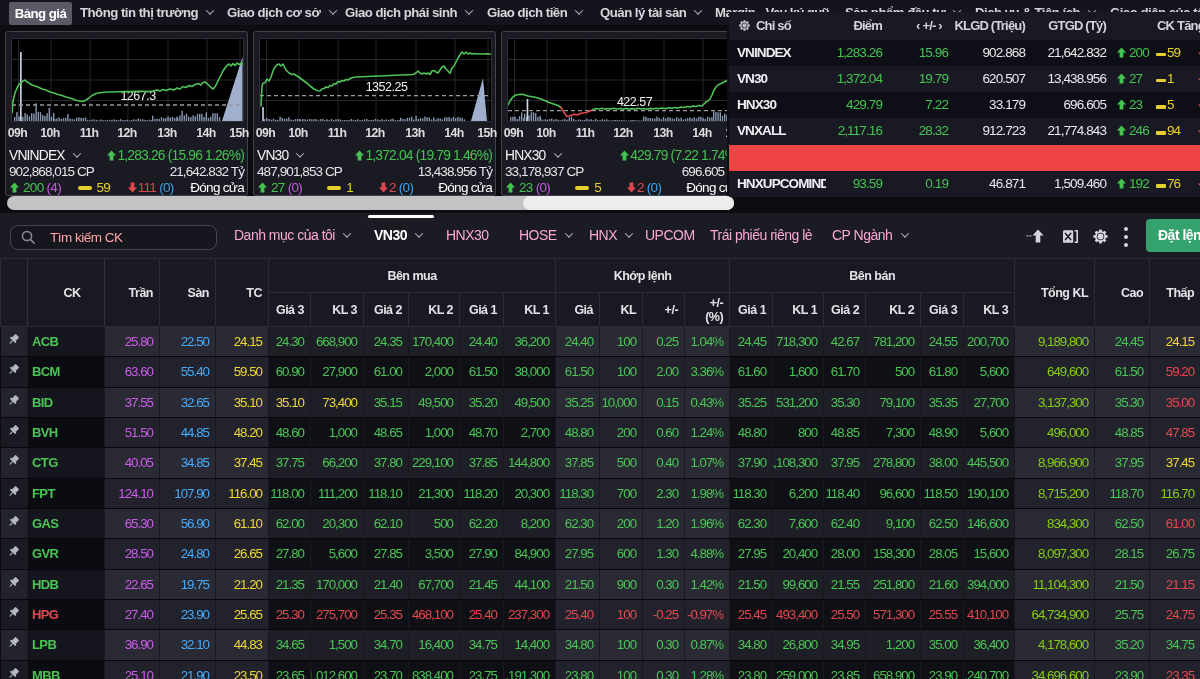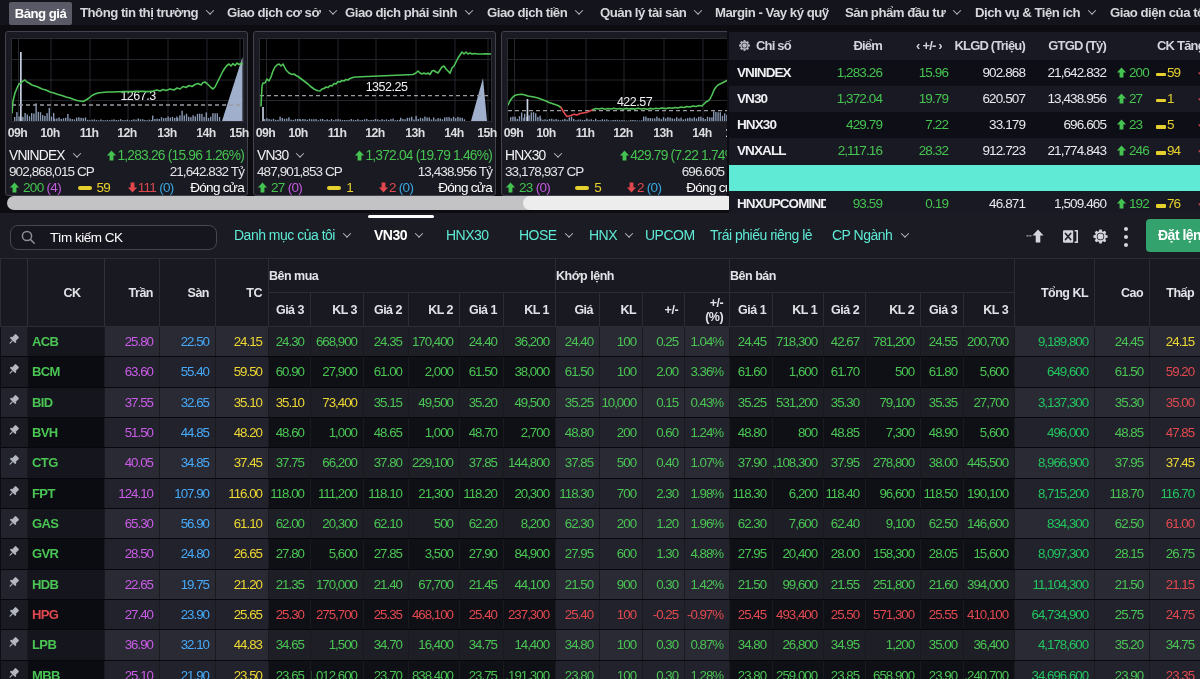--- a/index.html
+++ b/index.html
@@ -22,21 +22,21 @@
 .yel{color:#e6d02e}
 .red{color:#e0484e}
 .wh{color:#ffffff}
 .mg{font-style:normal;color:#c45ae0}
 .cy{font-style:normal;color:#3aa6e0}
 .dash{display:inline-block;width:14px;height:4.5px;background:#e6d02e;border-radius:2px;vertical-align:2px;margin-right:5px}
 
 #hscroll{position:absolute;left:7px;top:196px;width:727px;height:14px;background:#c3c3c6;border-radius:7px}
 #hscroll i{position:absolute;left:516px;top:0;width:211px;height:14px;background:#ededee;border-radius:7px}
 
-#idx{position:absolute;left:729px;top:32px;width:471px;height:185px;background:#5eead4;overflow:hidden}
+#idx{position:absolute;left:729px;top:12px;width:471px;height:185px;background:#ef4444;overflow:hidden}
 .ihead{position:absolute;left:0;top:0;width:471px;height:27.5px;background:#191923;color:#d3d3dc;font-size:13px;font-weight:bold;letter-spacing:-0.8px}
 .ihead span{line-height:27.5px}
 .ig{position:absolute;left:9px;top:7px;line-height:13px!important}
 .ihn{position:absolute;left:27px}
 .ih{position:absolute;text-align:right}
 .ihc{position:absolute}
 .ihl{position:absolute;white-space:nowrap}
 .ir{position:absolute;left:0;width:471px;height:26.3px;font-size:13.5px;letter-spacing:-0.9px}
 .ir span{line-height:26.3px}
 .ir.dark{background:#0e0e16}
@@ -47,49 +47,49 @@
 .iupn{position:absolute;left:400px;color:#45c350}
 .iupa{position:absolute;left:387px;top:0px;line-height:26.3px!important}
 .idash{position:absolute;left:427px;top:13px;width:10px;height:3.5px;background:#e6d02e;border-radius:1px}
 .imid{position:absolute;left:438px;color:#e6d02e}
 .ired{position:absolute;left:1193px;color:#e0484e}
 .ir .ired{left:468px}
 
 #tb{position:absolute;left:0;top:213px;width:1200px;height:45px;background:#1b1b24}
 #tabind{position:absolute;left:368px;top:2px;width:66px;height:3px;background:#fff;border-radius:2px}
 #search{position:absolute;left:10px;top:12px;width:207px;height:25px;background:#16161e;border:1px solid #46464f;border-radius:8px;display:flex;align-items:center;padding-left:9px;gap:13px}
-#search span{color:#ffffff;font-size:13.5px}
-.tab{position:absolute;top:0;height:45px;line-height:45px;font-size:14px;color:#5eead4;white-space:nowrap}
+#search span{color:#fca5a5;font-size:13.5px}
+.tab{position:absolute;top:0;height:45px;line-height:45px;font-size:14px;color:#f9a8d4;white-space:nowrap}
 .tab.on{color:#fff;font-weight:bold}
 .tic{position:absolute;top:15px}
 .tdots{position:absolute;left:1124px;top:14px;width:4px}
 .tdots i{display:block;width:4.4px;height:4.4px;border-radius:50%;background:#d5d5de;margin-bottom:3.4px}
 #order{position:absolute;left:1146px;top:6px;width:70px;height:33px;background:#33a26c;border-radius:4px;color:#fff;font-size:14px;font-weight:bold;line-height:33px;padding-left:12px}
 
 #tblwrap{position:absolute;left:0;top:258px;width:1200px;height:421px;overflow:hidden}
 #tbl{border-collapse:collapse;table-layout:fixed;width:1200px}
 #tbl th{font-size:12.5px;font-weight:bold;color:#e2e3e8;background:#191922;border:1px solid #2c2c36;height:34px;padding:0 6px 0 0;text-align:right;letter-spacing:-0.5px}
 #tbl .h2 th{height:34px}
-#tbl .h1 th[colspan]{text-align:left;padding:0}
+#tbl .h1 th[colspan]{text-align:center;padding:0}
 #tbl th.hck{text-align:center;padding:0 0 0 12px}
 #tbl th.pin,#tbl th.hck{border-right-color:#31313c}
 #tbl td{letter-spacing:-1px;font-size:13.3px;text-align:right;padding:0 6px 0 0;height:30.33px;border-right:1px solid rgba(255,255,255,0.055);border-bottom:1px solid #08080c;overflow:hidden;white-space:nowrap}
 #tbl td.c-pin{text-align:center;padding:0}
 #tbl td.ov{position:relative}
 #tbl td.ov span{position:absolute;right:6px;top:0;height:30.33px;line-height:30.33px;white-space:nowrap}
 #tbl td.c-ck{text-align:left;padding-left:4px;font-weight:bold;font-size:13px;letter-spacing:-0.6px}
 tr.odd td{background:#2a2a35}
 tr.even td{background:#22222c}
 tr.odd td:nth-child(n+6):nth-child(-n+11),tr.odd td:nth-child(n+16):nth-child(-n+21){background:#1e1e27}
 tr.even td:nth-child(n+6):nth-child(-n+11),tr.even td:nth-child(n+16):nth-child(-n+21){background:#0f0f16}
 tr.odd td.c-ck{background:#15151e}
 tr.even td.c-ck{background:#0b0b12}
 tr.odd td.c-pin{background:#23232d}
 tr.even td.c-pin{background:#1a1a23}
-td.g{color:#4ac553}td.r{color:#e2494f}td.y{color:#ecd733}td.m{color:#cb5ce8}td.b{color:#46aaf8}td.w{color:#22c55e}
+td.g{color:#4ac553}td.r{color:#e2494f}td.y{color:#ecd733}td.m{color:#cb5ce8}td.b{color:#46aaf8}td.w{color:#84cc16}
 </style></head>
 <body>
 <div id="nav">
     <span class="ni act" style="left:9px">Bảng giá</span>
     <span class="ni" style="left:80px">Thông tin thị trường <i class="cv"></i></span>
     <span class="ni" style="left:227px">Giao dịch cơ sở <i class="cv"></i></span>
     <span class="ni" style="left:345px">Giao dịch phái sinh <i class="cv"></i></span>
     <span class="ni" style="left:487px">Giao dịch tiền <i class="cv"></i></span>
     <span class="ni" style="left:600px">Quản lý tài sản <i class="cv"></i></span>
     <span class="ni" style="left:715px">Margin - Vay ký quỹ</span>

